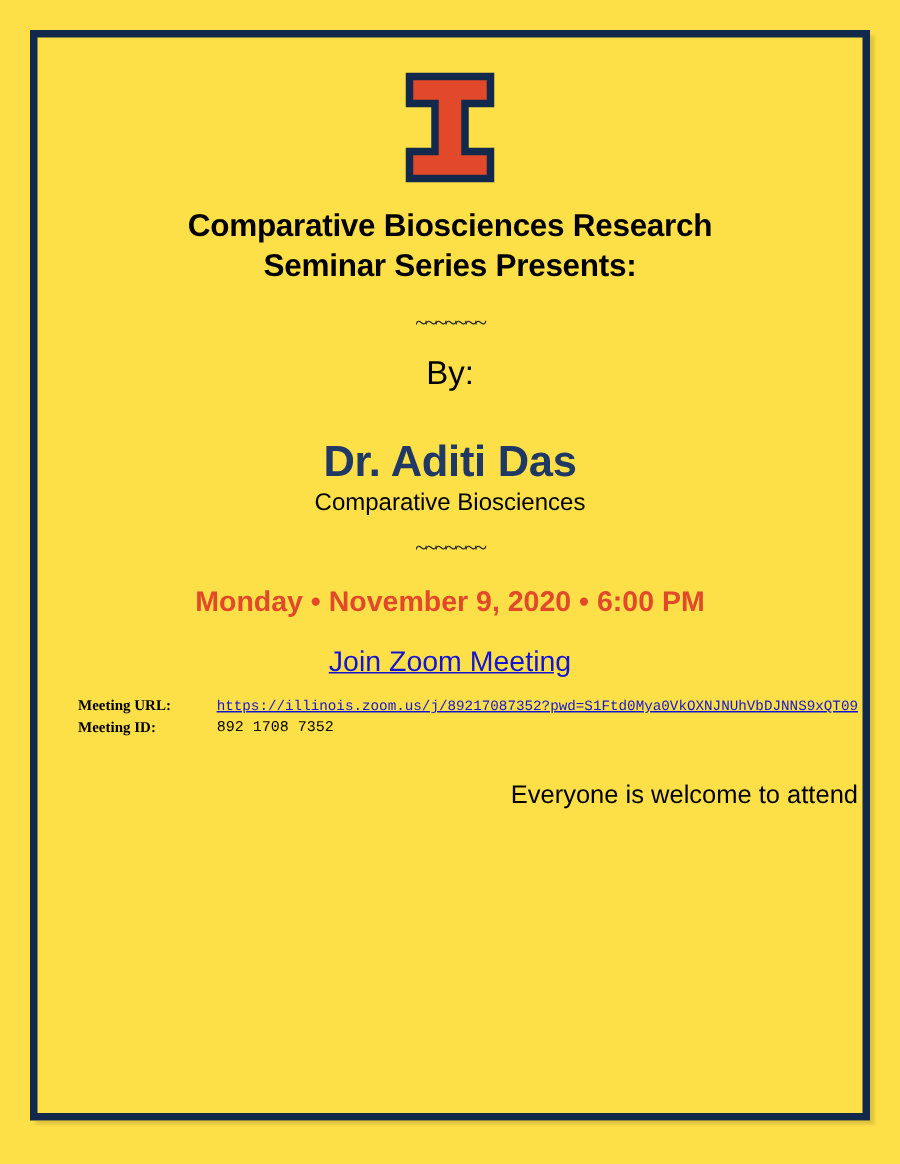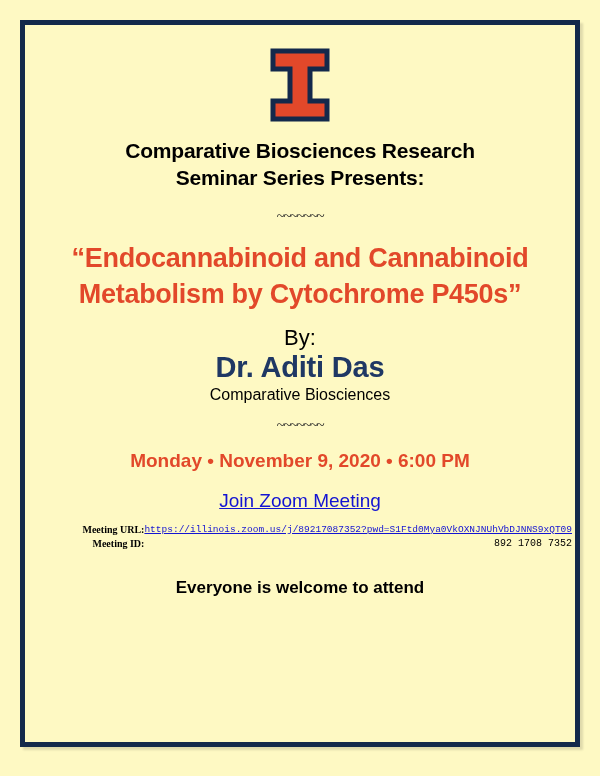--- a/index.html
+++ b/index.html
@@ -11,21 +11,21 @@
     width: 600px;
     height: 776px;
     font-family: "Liberation Sans", sans-serif;
     overflow: hidden;
   }
 
   .poster {
     position: relative;
     width: 600px;
     height: 776px;
-    background: #fef9c3;
+    background: #fde047;
     box-sizing: border-box;
   }
 
   
   .frame {
     position: absolute;
     left: 20px;
     top: 20px;
     width: 560px;
     height: 727px;
@@ -86,21 +86,21 @@
     letter-spacing: -0.3px;
   }
 
   
   .by-label {
     margin-top: 12px;
     font-size: 22px;
     color: #000000;
   }
   .speaker-name {
-    margin-top: 0;
+    margin-top: 30px;
     font-size: 29px;
     font-weight: bold;
     color: #1F3864;
     letter-spacing: -0.2px;
   }
   .speaker-affiliation {
     margin-top: 2px;
     font-size: 16px;
     color: #000000;
   }
@@ -122,21 +122,21 @@
     color: #1414D2;
     text-decoration: underline;
     display: inline-block;
     cursor: pointer;
   }
 
   
   .meeting-details {
     margin-top: 11px;
     margin-left: 24px;
-    text-align: right;
+    text-align: left;
     font-family: "Liberation Serif", serif;
     font-size: 10px;
     line-height: 1.42;
     color: #000000;
   }
   .meeting-details table {
     border-collapse: collapse;
   }
   .meeting-details td {
     padding: 0;
@@ -155,22 +155,23 @@
     color: #1414D2;
     text-decoration: underline;
     cursor: pointer;
     font-size: 9.5px;
   }
 
   
   .footer-note {
     margin-top: 27px;
     font-size: 17px;
-    font-weight: bold;
-    color: #000000;
+    font-weight: normal;
+    color: #000000;
+    text-align: right;
   }
 </style>
 </head>
 <body>
 
 <div class="poster">
 
   <div class="frame"></div>
 
   <div class="content">
@@ -181,24 +182,20 @@
       </svg>
     </div>
 
     <div class="series-title">
       <div>Comparative Biosciences Research</div>
       <div>Seminar Series Presents:</div>
     </div>
 
     <div class="squiggle squiggle-1">~~~~~~~</div>
 
-    <div class="seminar-title">
-      <div>“Endocannabinoid and Cannabinoid</div>
-      <div>Metabolism by Cytochrome P450s”</div>
-    </div>
 
     <div class="by-label">By:</div>
     <div class="speaker-name">Dr. Aditi Das</div>
     <div class="speaker-affiliation">Comparative Biosciences</div>
 
     <div class="squiggle squiggle-2">~~~~~~~</div>
 
     <div class="when">
       <div>Monday • November 9, 2020 • 6:00 PM</div>
     </div>

